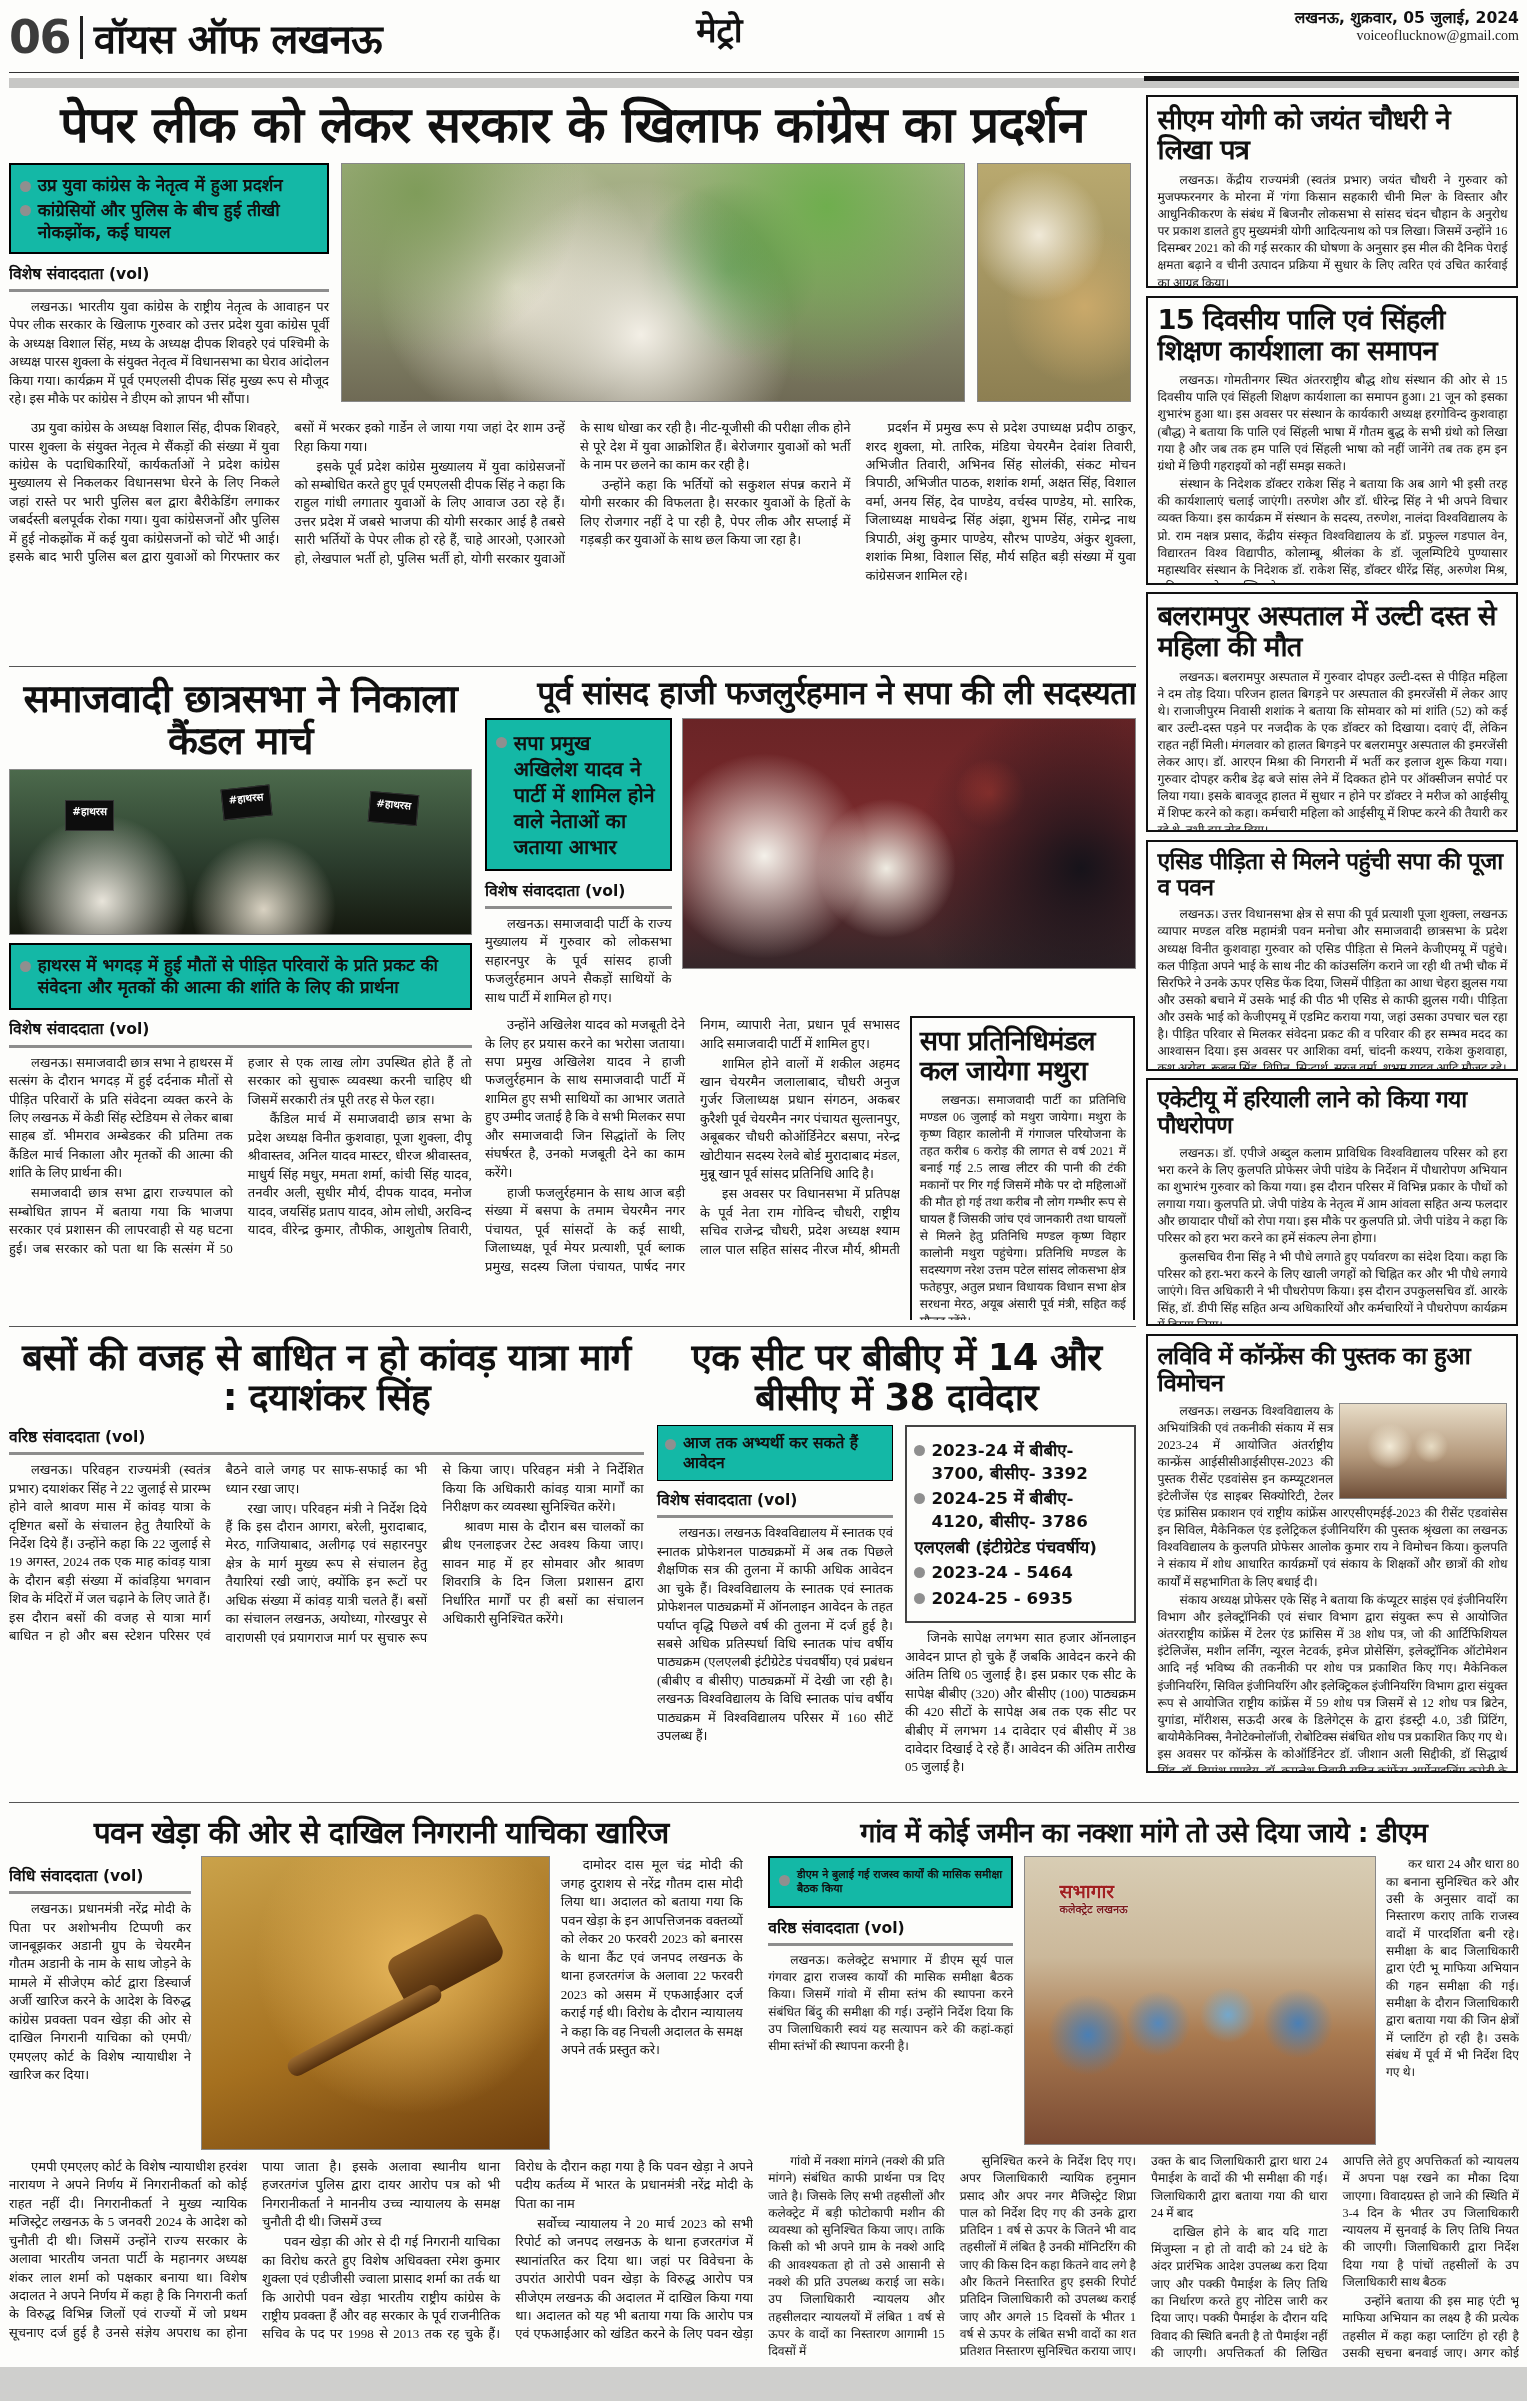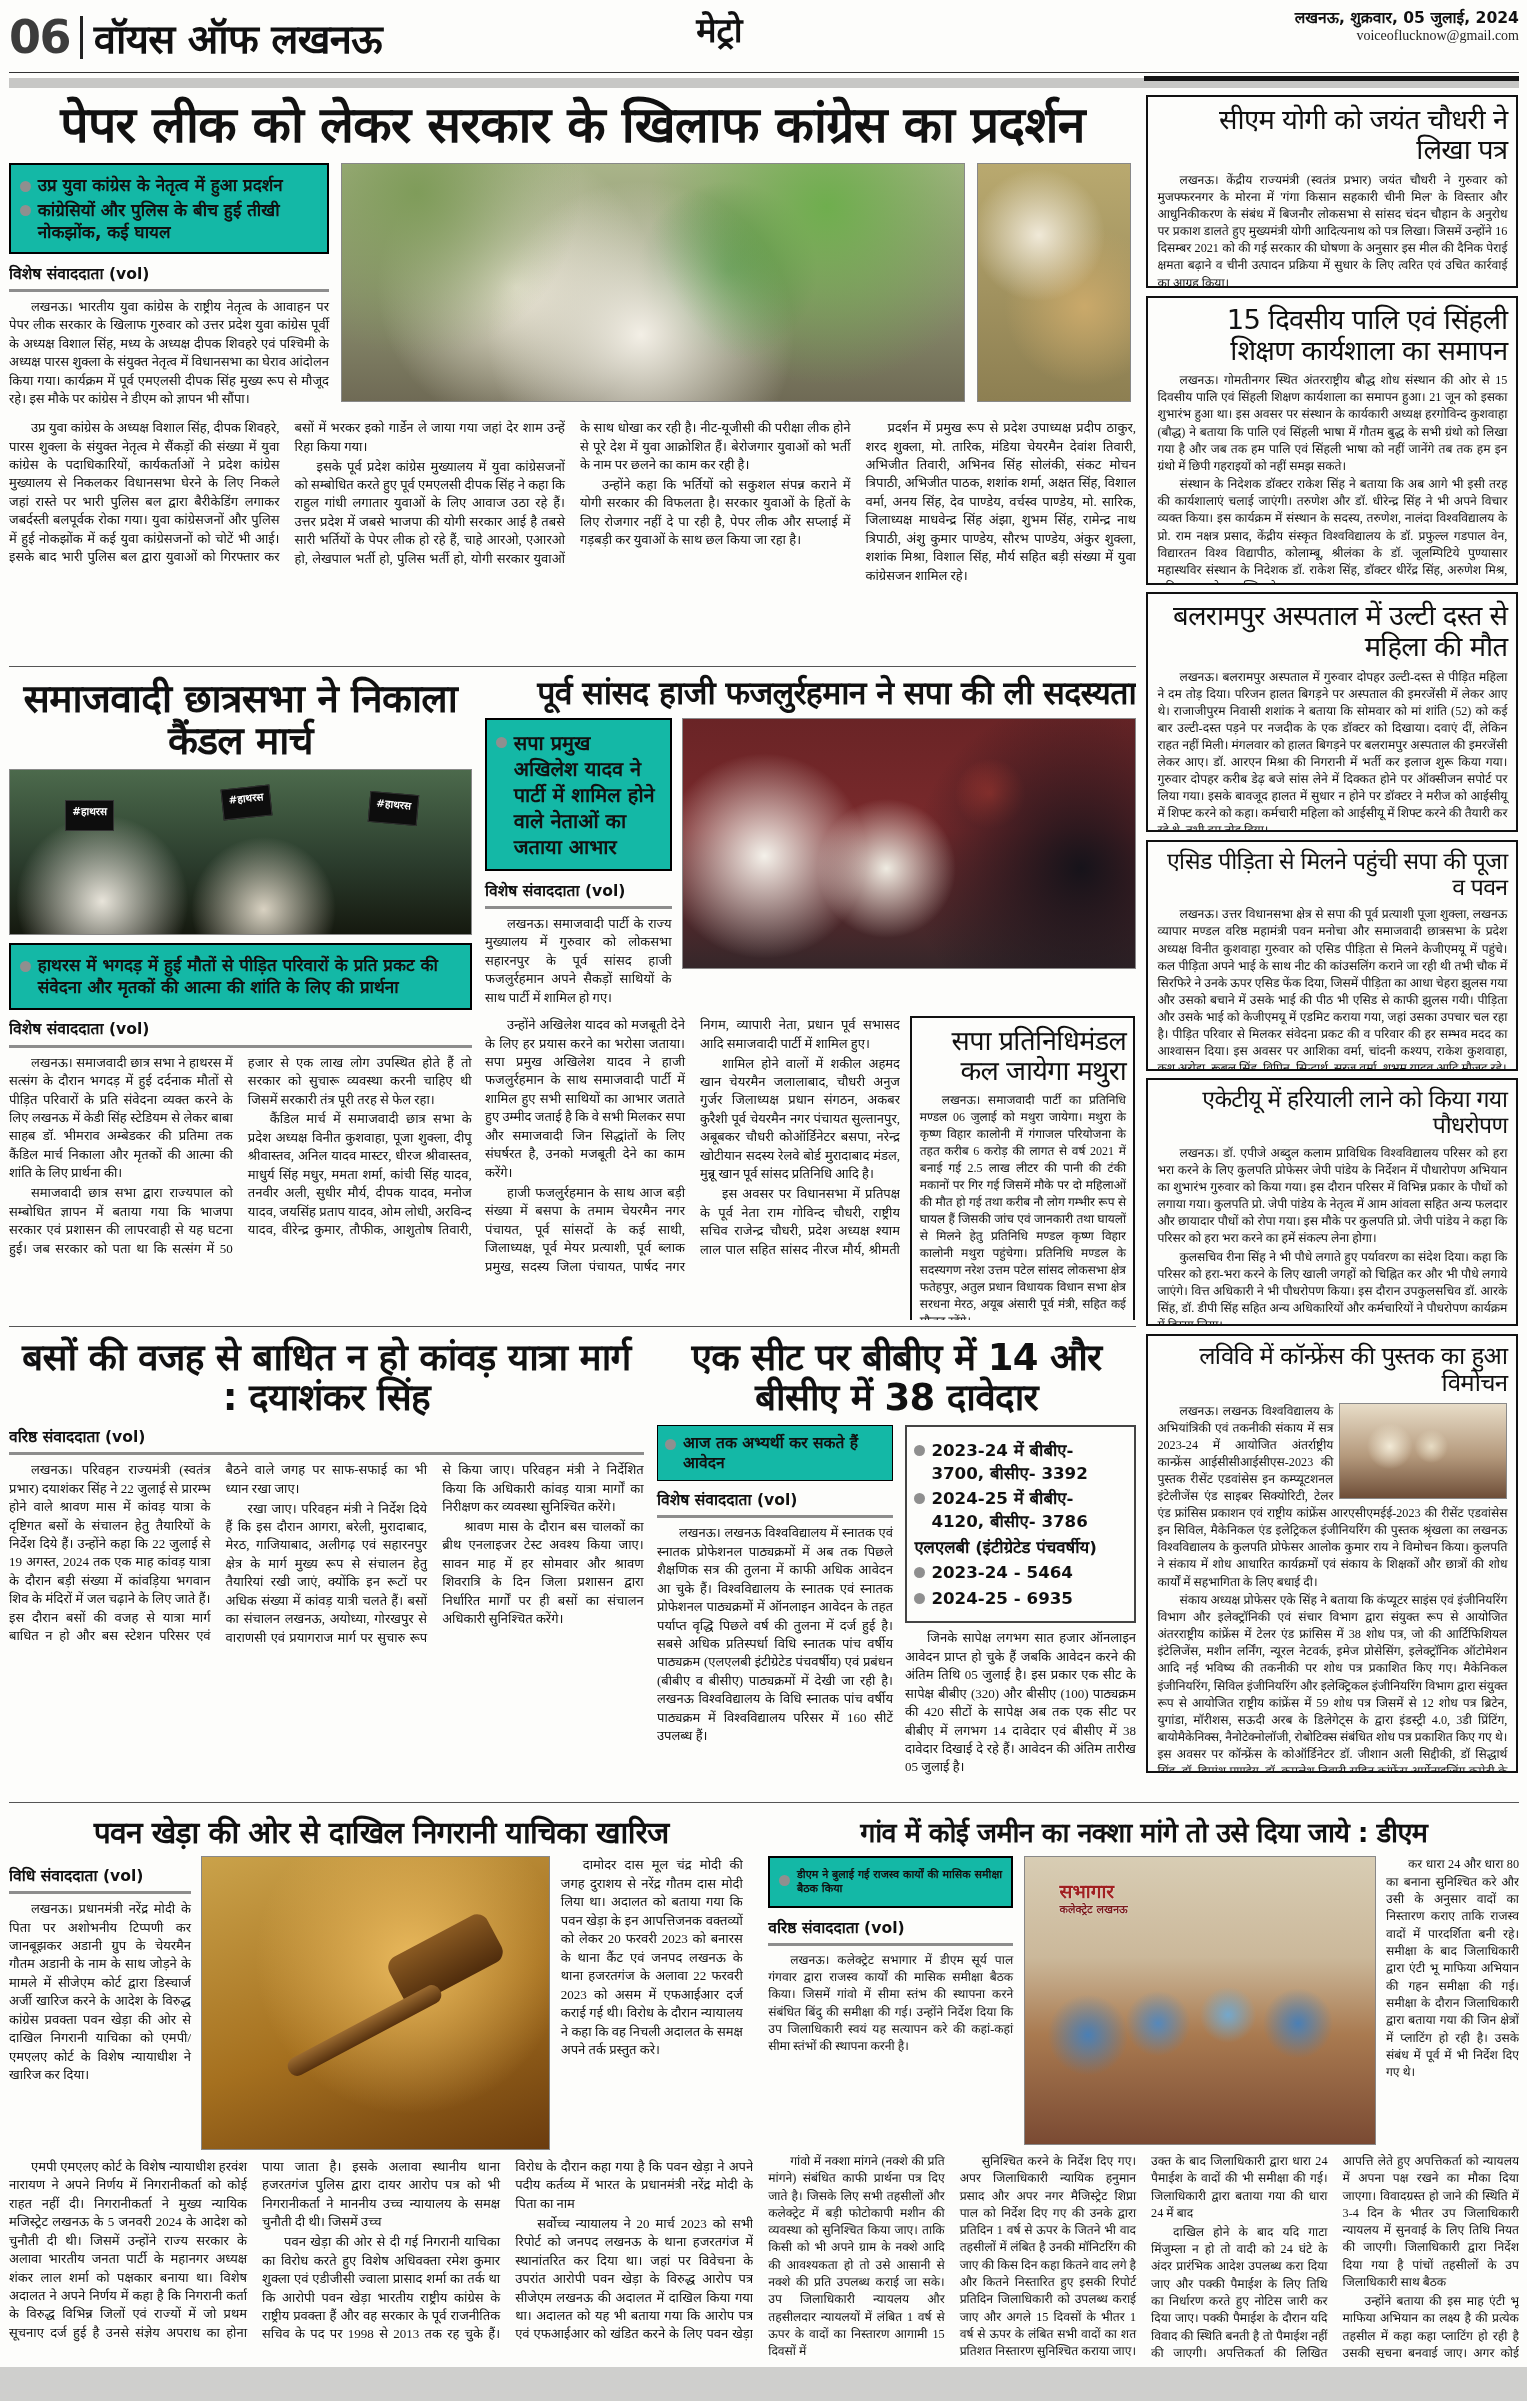--- a/index.html
+++ b/index.html
@@ -32,21 +32,21 @@
   .cols-2{column-count:2;column-gap:15px}
   .cols-3{column-count:3;column-gap:15px}
   .cols-4{column-count:4;column-gap:15px}
   .hrule{border-top:1.5px solid #555;margin:6px 0}
 
   
   .content{display:flex;gap:10.4px}
   .left-main{width:1127px}
   .rail{width:372px;height:1678px;display:flex;flex-direction:column;gap:7.4px;overflow:hidden}
   .rail-box{border:2.2px solid #111;padding:7.4px 9px;overflow:hidden}
-  .rail-h{font-family:"DejaVu Sans","Liberation Sans",sans-serif;font-weight:400;text-align:right;font-size:27.4px;line-height:1.12;letter-spacing:-0.7px;margin-bottom:6px}
+  .rail-h{font-family:"DejaVu Sans","Liberation Sans",sans-serif;font-weight:700;text-align:left;font-size:27.4px;line-height:1.12;letter-spacing:-0.7px;margin-bottom:6px}
   .rail-box p.bp{font-size:12.2px;line-height:1.4}
 
   
   .photo{position:relative;overflow:hidden;border:0.7px solid #888;flex:none}
   .ph-protest{background:
     radial-gradient(circle at 78% 18%, #6fae4e 0, rgba(111,174,78,0) 34%),
     radial-gradient(circle at 12% 12%, #7f9c5a 0, rgba(127,156,90,0) 28%),
     radial-gradient(circle at 48% 72%, #f3efe6 0, rgba(243,239,230,0) 42%),
     radial-gradient(circle at 28% 52%, #e8e2d2 0, rgba(232,226,210,0) 30%),
     radial-gradient(circle at 62% 45%, #3f7d3a 0, rgba(63,125,58,0) 22%),

